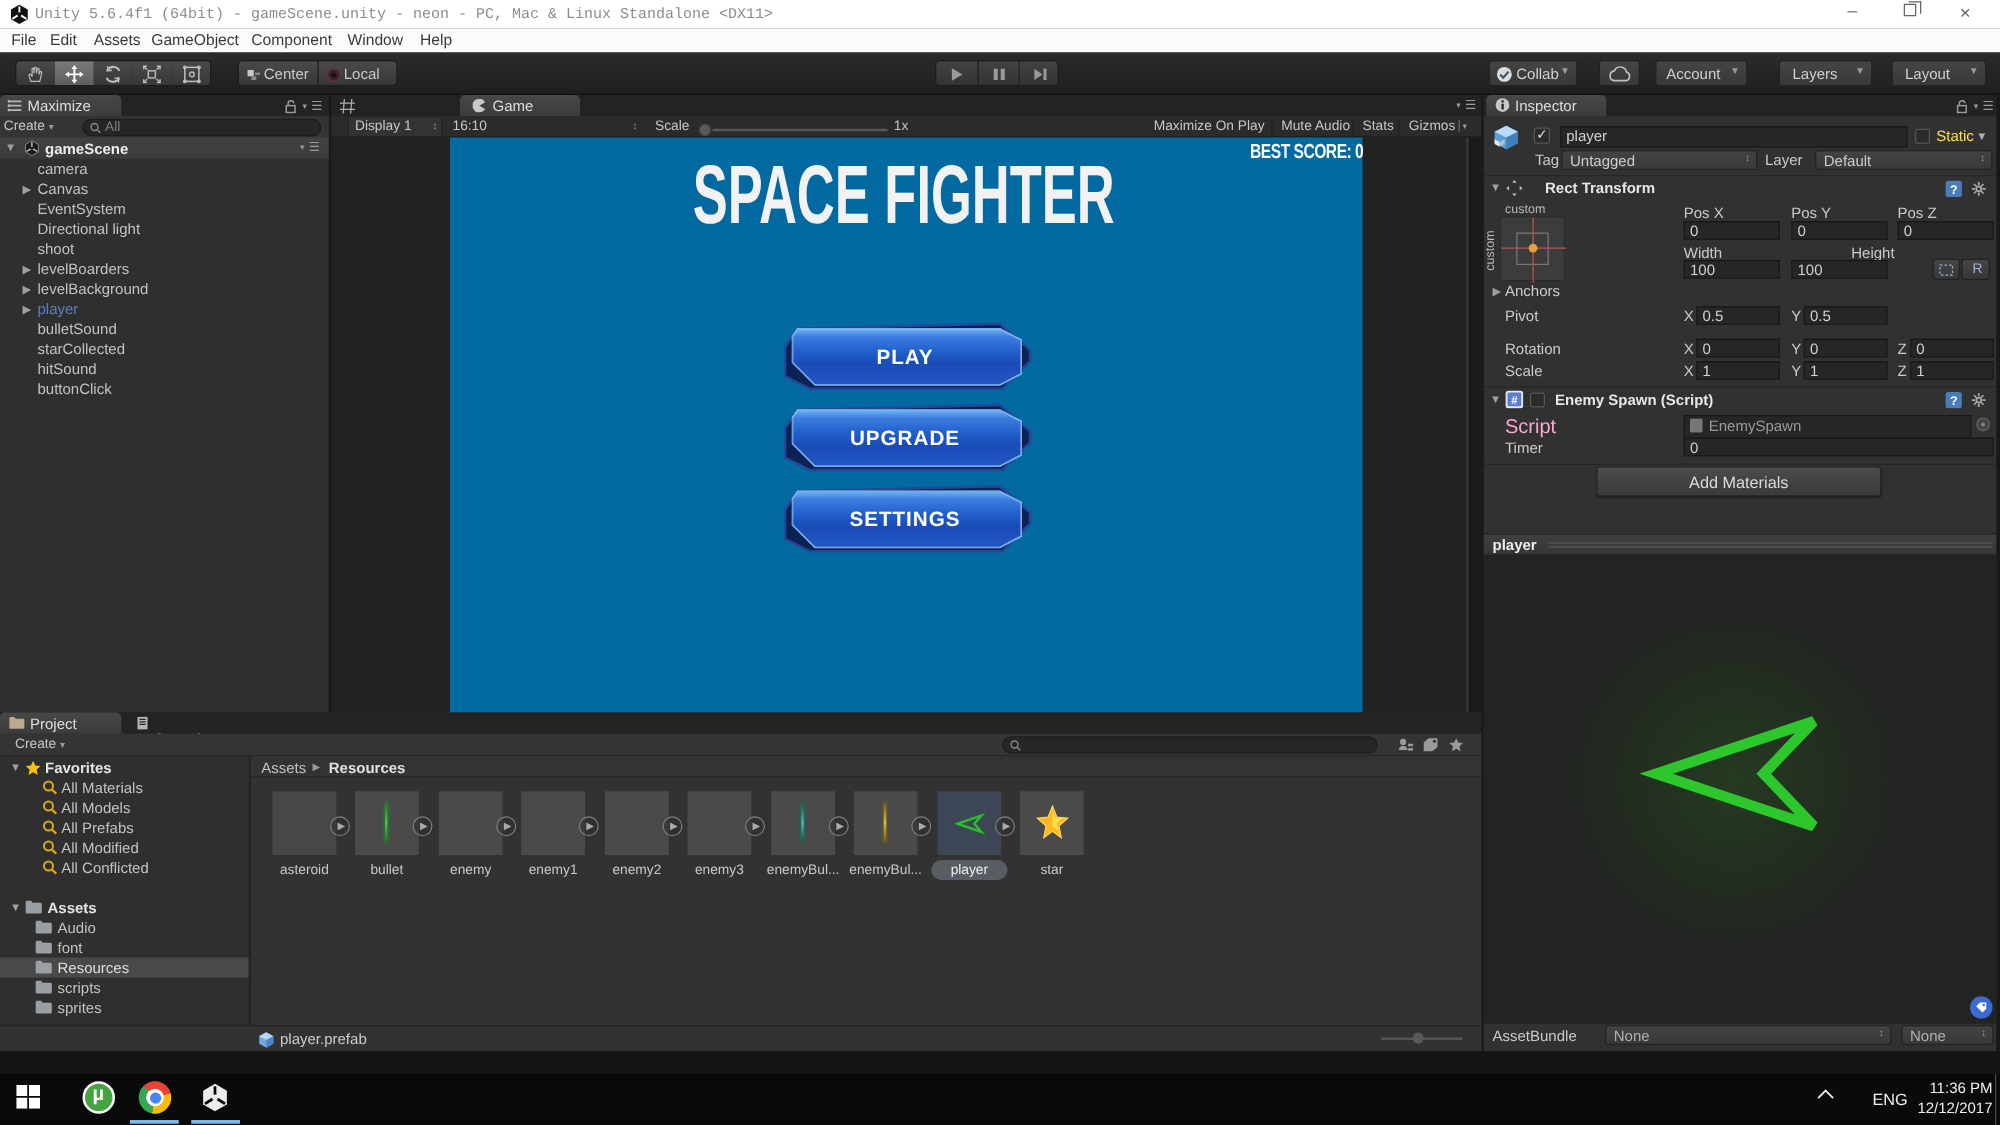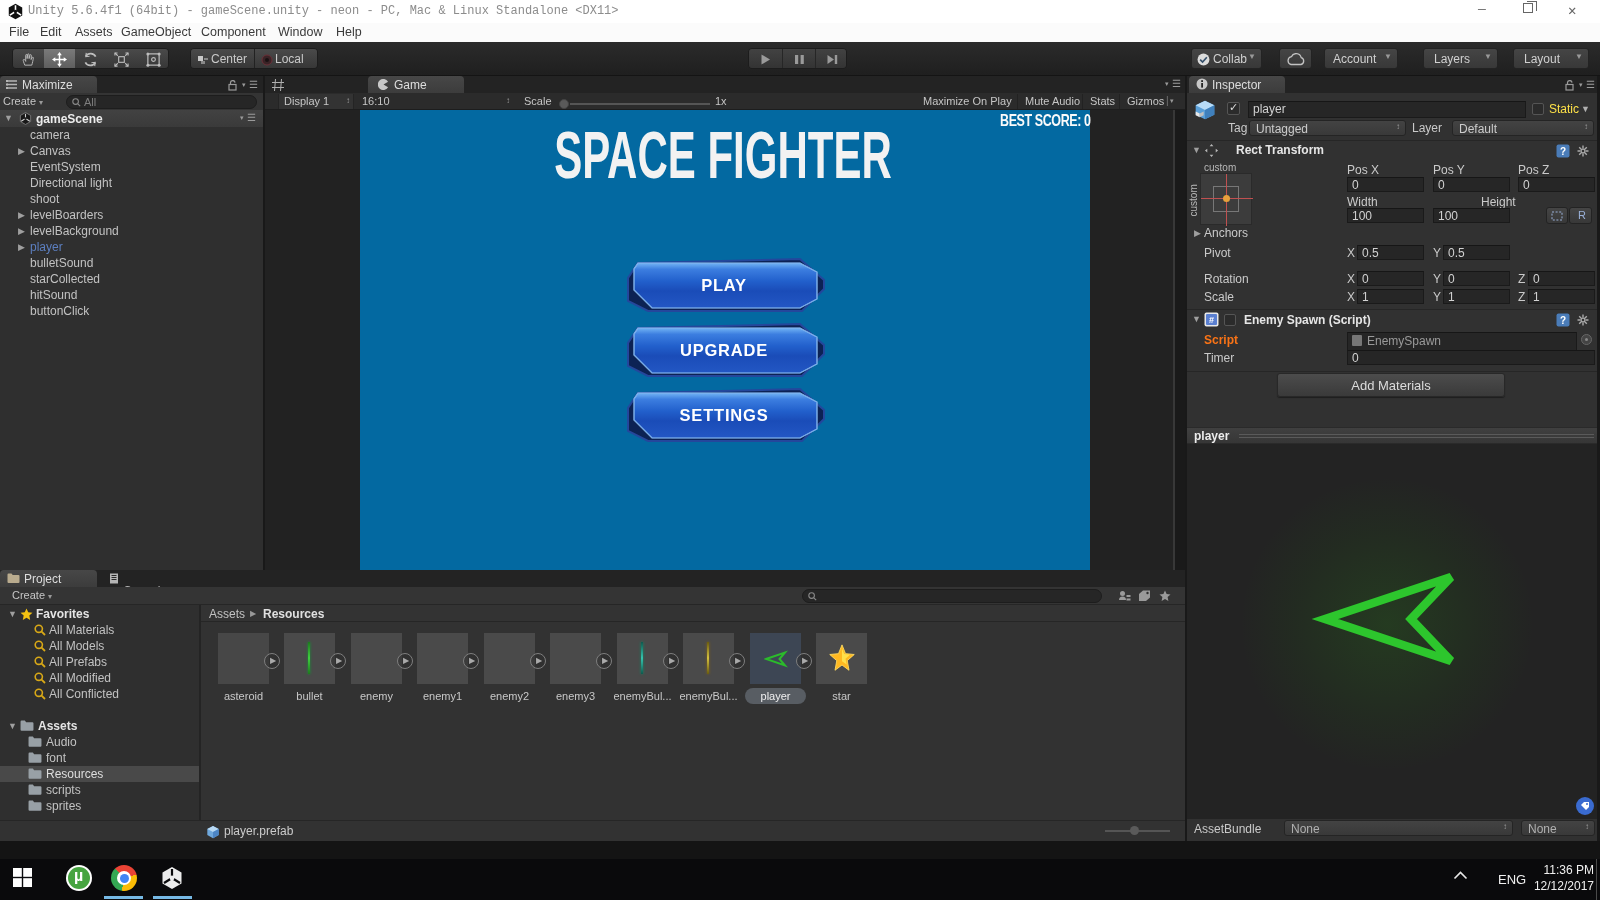--- a/index.html
+++ b/index.html
@@ -636,21 +636,21 @@
     <div class="abs" style="left:37px;top:238px;width:12px;height:12px;background:#2b2b2b;border:1px solid #555;border-radius:2px;"></div>
     <span class="abs" style="left:57px;top:237px;color:#e6e6e6;font-size:12px;font-weight:bold;">Enemy Spawn (Script)</span>
     <svg class="abs" style="left:369px;top:237px;" width="14" height="14" viewBox="0 0 14 14">
         <rect x="0.5" y="0.5" width="13" height="13" rx="2" fill="#4a7cb8"></rect>
         <text x="7" y="11" text-anchor="middle" font-size="10" font-weight="bold" fill="#fff" font-family="Liberation Sans">?</text>
       </svg>
     <svg class="abs" style="left:389px;top:237px;" width="14" height="14" viewBox="0 0 14 14">
         <circle cx="7" cy="7" r="2" fill="none" stroke="#aaa" stroke-width="1.4"></circle>
         <path d="M7 1.5 V4 M7 10 V12.5 M1.5 7 H4 M10 7 H12.5 M3.2 3.2 L5 5 M9 9 L10.8 10.8 M10.8 3.2 L9 5 M5 9 L3.2 10.8" stroke="#aaa" stroke-width="1.4"></path>
       </svg>
-    <span class="abs" style="left:17px;top:257px;color:#f97316;font-size:12px;font-weight:bold;">Script</span>
+    <span class="abs" style="left:17px;top:257px;color:#f9a8d4;font-size:16px;">Script</span>
     <div class="field" style="left:160px;top:256px;width:230px;height:32px;color:#9a9a9a;">
         <span style="position:absolute;left:4px;top:2px;width:10px;height:11px;background:#777;border-radius:1px;"></span>
         <span style="position:absolute;left:19px;top:1px;">EnemySpawn</span>
       </div>
     <div class="abs" style="left:394px;top:258px;width:11px;height:11px;border-radius:50%;background:#444;border:1px solid #666;">
         <div style="position:absolute;left:3px;top:3px;width:3px;height:3px;border-radius:50%;background:#888;"></div>
       </div>
     <span class="abs" style="left:17px;top:275px;color:#cacaca;font-size:12px;">Timer</span>
     <div class="field" style="left:160px;top:274px;width:248px;height:15px;">0</div>
     <div class="sep" style="top:295px;"></div>

